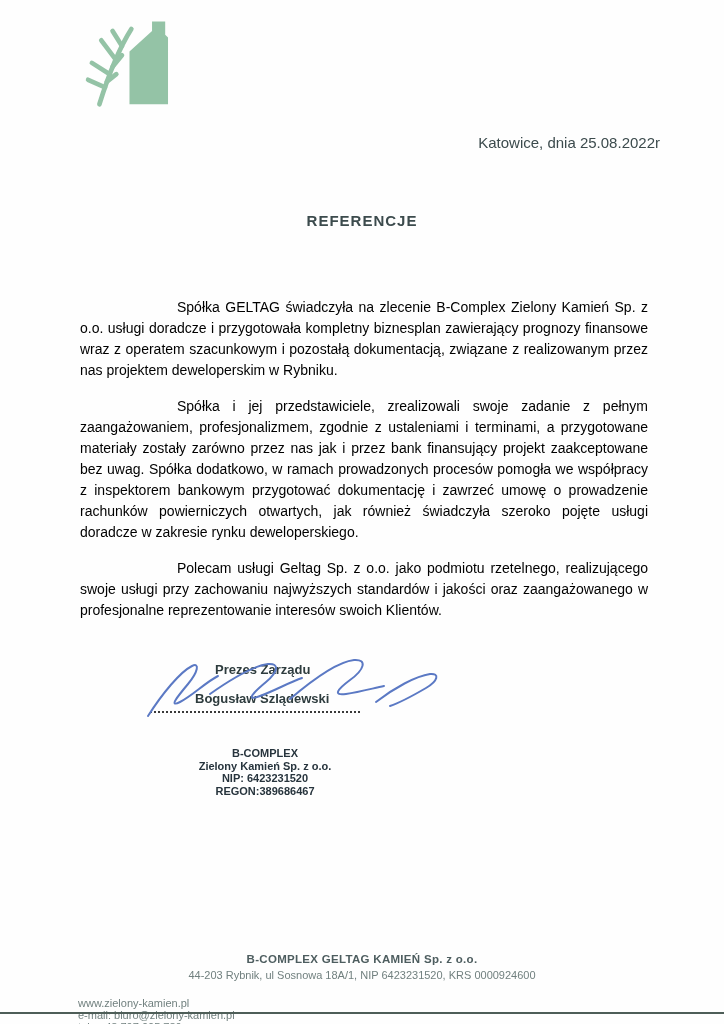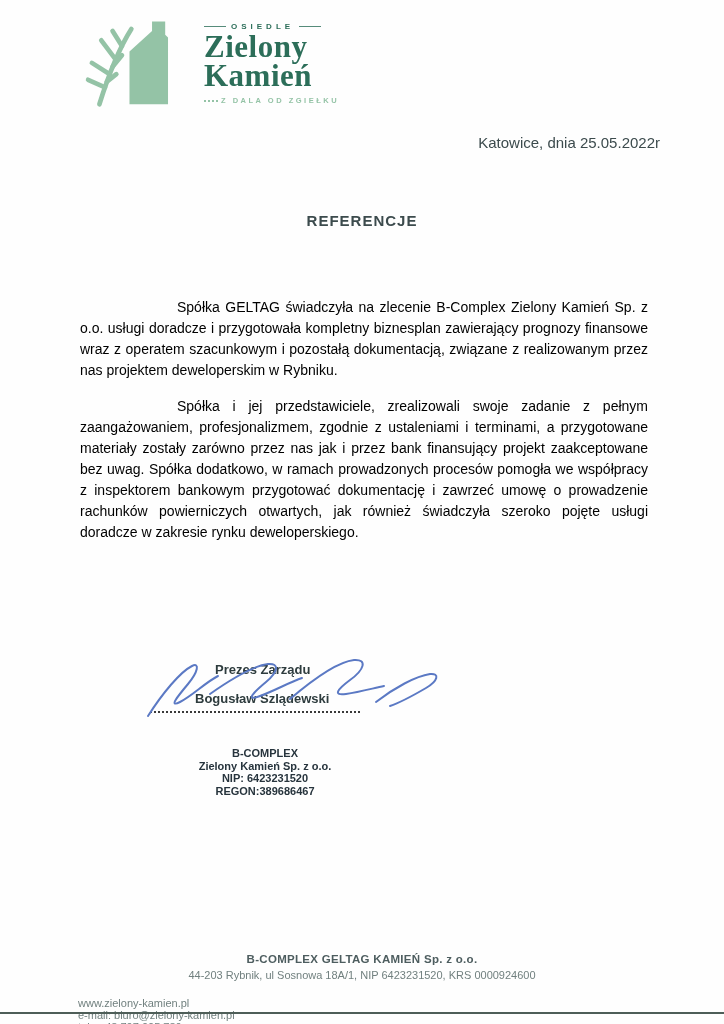--- a/index.html
+++ b/index.html
@@ -67,42 +67,30 @@
         <path d="M20,96 C30,64 40,38 54,16"></path>
         <path d="M31,64 L12,52"></path>
         <path d="M37,48 L22,28"></path>
         <path d="M44,34 L34,18"></path>
         <path d="M26,78 L8,70"></path>
         <path d="M34,56 L44,44"></path>
         <path d="M28,72 L38,64"></path>
       </g>
       <polygon fill="#94c3a6" points="52,96 52,40 76,18 76,8 90,8 90,22 93,25 93,96"></polygon>
     </svg>
-    <div class="logo-text">
-      <div class="osiedle-row">
-        <span class="osiedle-rule"></span>
-        <span class="osiedle">OSIEDLE</span>
-        <span class="osiedle-rule"></span>
-      </div>
-      <div class="brand">Zielony</div>
-      <div class="brand">Kamień</div>
-      <div class="tagline-row">
-        <span class="tagline-dots"></span>
-        <span class="tagline">Z DALA OD ZGIEŁKU</span>
-      </div>
-    </div>
   </div>
 
-  <div class="dateline">Katowice, dnia 25.05.2022r</div>
+  <div class="dateline">Katowice, dnia 25.08.2022r</div>
 
   <div class="title">REFERENCJE</div>
 
   <div class="bodytext">
     <p>Spółka GELTAG świadczyła na zlecenie B-Complex Zielony Kamień Sp. z o.o. usługi doradcze i przygotowała kompletny biznesplan zawierający prognozy finansowe wraz z operatem szacunkowym i pozostałą dokumentacją, związane z realizowanym przez nas projektem deweloperskim w Rybniku.</p>
     <p>Spółka i jej przedstawiciele, zrealizowali swoje zadanie z pełnym zaangażowaniem, profesjonalizmem, zgodnie z ustaleniami i terminami, a przygotowane materiały zostały zarówno przez nas jak i przez bank finansujący projekt zaakceptowane bez uwag. Spółka dodatkowo, w ramach prowadzonych procesów pomogła we współpracy z inspektorem bankowym przygotować dokumentację i zawrzeć umowę o prowadzenie rachunków powierniczych otwartych, jak również świadczyła szeroko pojęte usługi doradcze w zakresie rynku deweloperskiego.</p>
+    <p>Polecam usługi Geltag Sp. z o.o. jako podmiotu rzetelnego, realizującego swoje usługi przy zachowaniu najwyższych standardów i jakości oraz zaangażowanego w profesjonalne reprezentowanie interesów swoich Klientów.</p>
   </div>
 
   <div class="sigblock">
     <div class="sig-role">Prezes Zarządu</div>
     <div class="sig-name">Bogusław Szlądewski</div>
     <svg class="sig-ink" width="310" height="70" viewBox="0 0 310 70" xmlns="http://www.w3.org/2000/svg">
       <g stroke="#5b79c4" stroke-width="2" fill="none" stroke-linecap="round">
         <path d="M8,62 C22,40 40,18 52,12 C60,8 58,18 48,30 C38,42 28,54 40,48 C52,42 66,28 78,22"></path>
         <path d="M70,40 C90,26 112,12 128,10 C140,9 138,18 126,28 C114,38 104,48 120,42 C134,37 150,28 162,24"></path>
         <path d="M150,45 C170,28 196,8 214,6 C228,5 224,16 210,26 C198,35 192,42 206,40 C220,38 234,34 244,32"></path>

